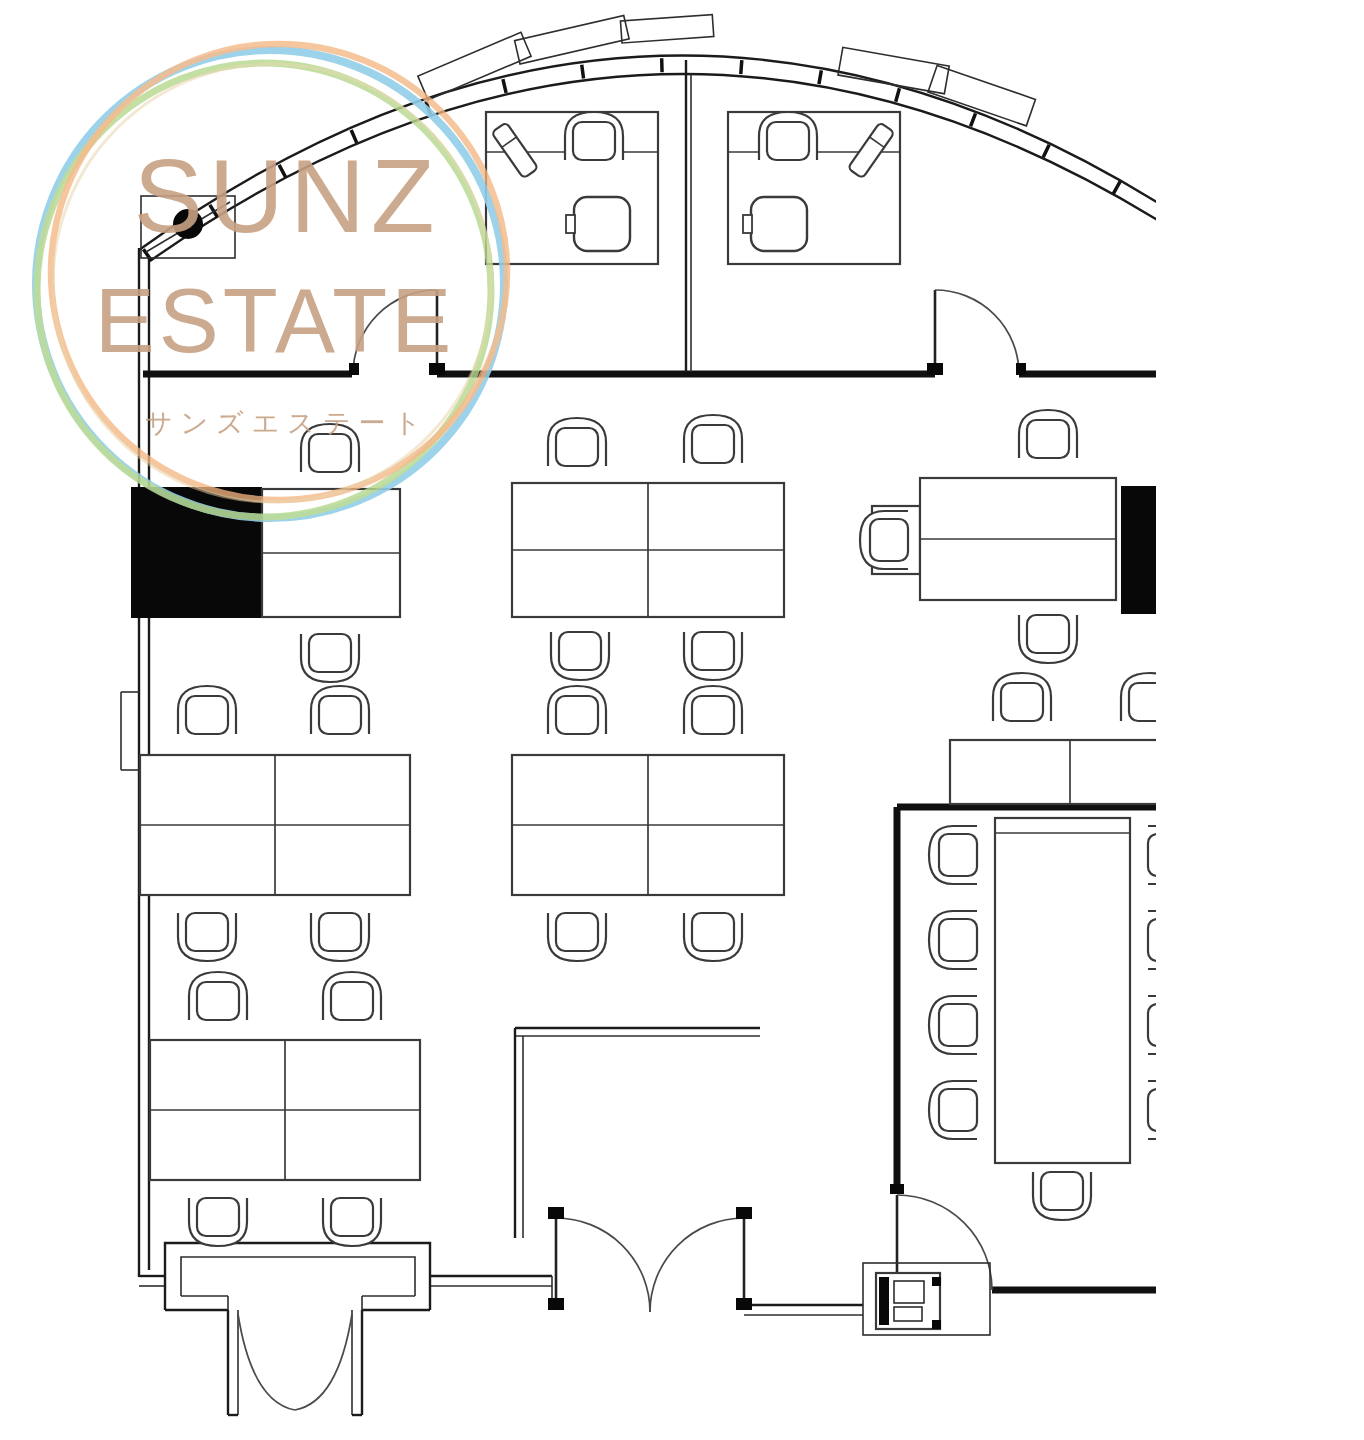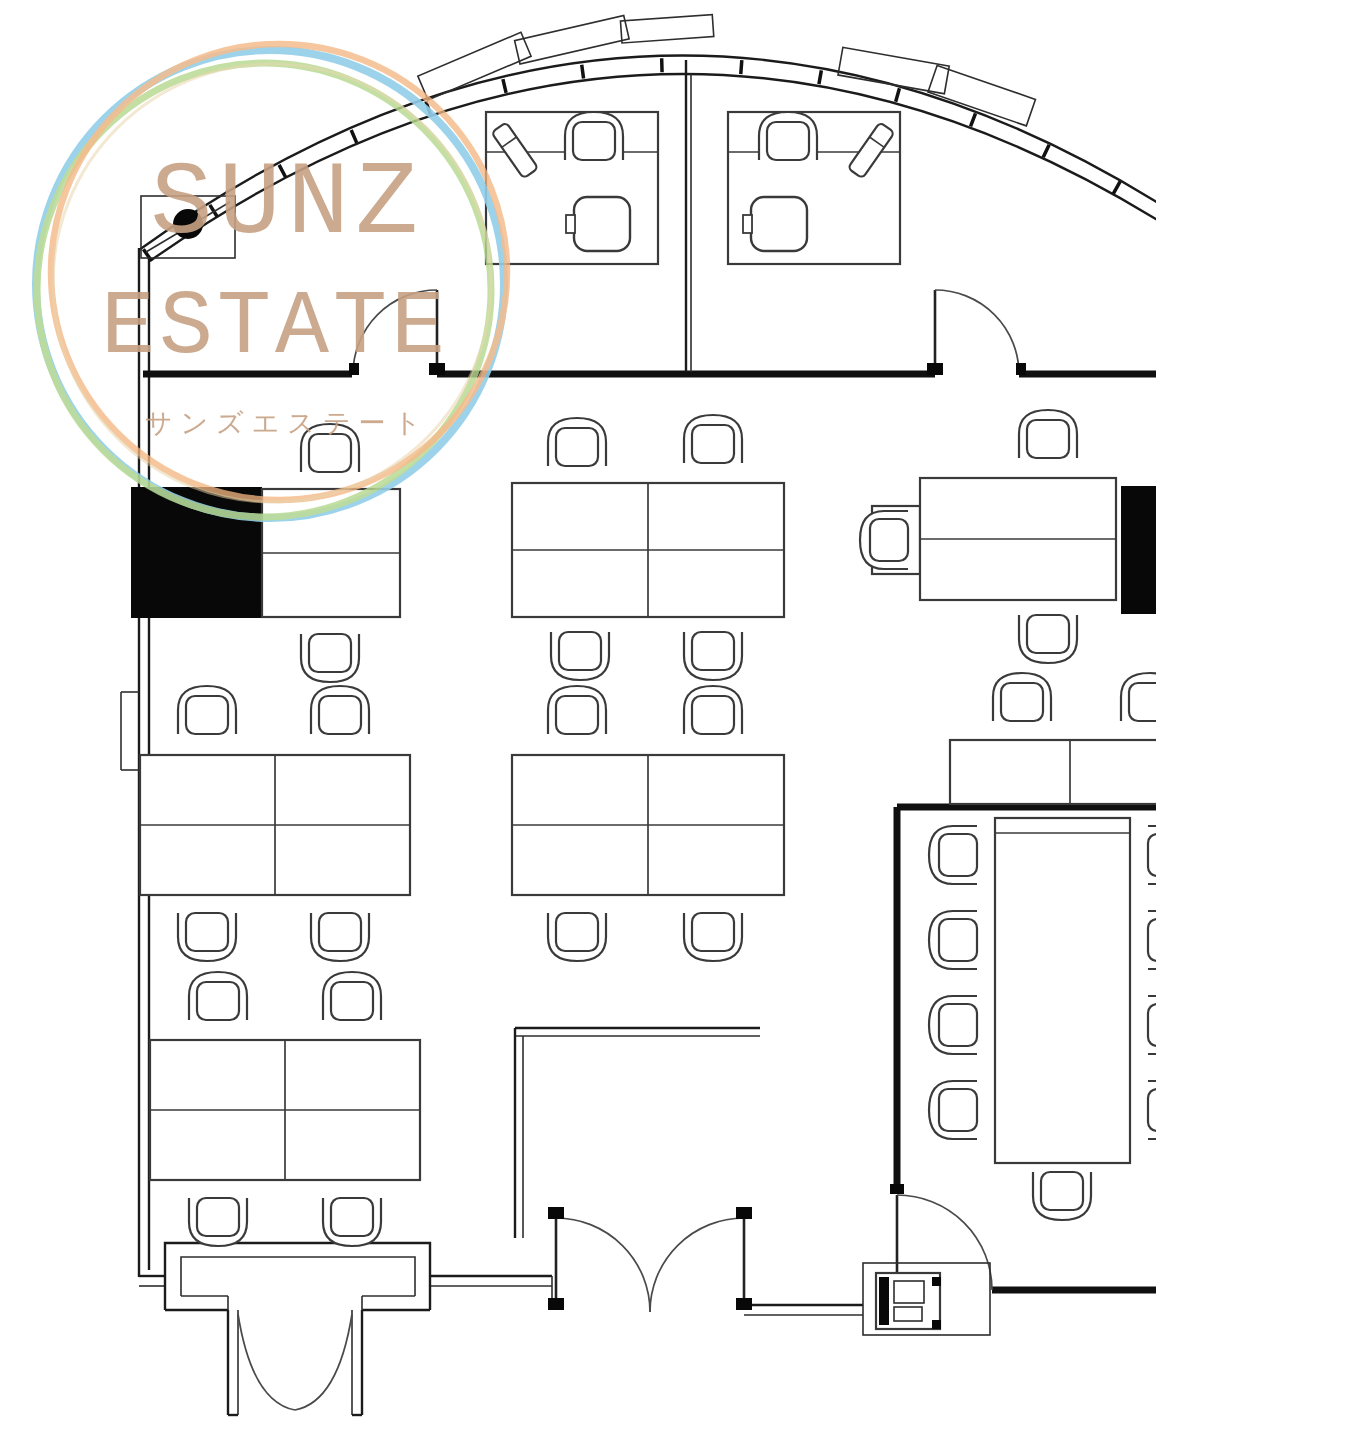--- a/index.html
+++ b/index.html
@@ -1,17 +1,17 @@
 <!DOCTYPE html>
 <html><head>
 <meta charset="utf-8">
 <style>
   html,body{margin:0;padding:0;background:#ffffff;}
   .stage{position:relative;width:1156px;height:1440px;background:#ffffff;overflow:hidden;
-         font-family:Liberation Mono, monospace;}
+         font-family:Liberation Sans, sans-serif;}
   svg{position:absolute;left:0;top:0;}
   .wall{stroke:#1b1b1b;stroke-width:2.4;fill:none;}
   .wall-thick{stroke:#101010;stroke-width:7;fill:none;}
   .thin{stroke:#2e2e2e;stroke-width:1.6;fill:none;}
   .furn{stroke:#3a3a3a;stroke-width:2.2;fill:#ffffff;}
   .furnline{stroke:#3a3a3a;stroke-width:1.7;fill:none;}
   .doorarc{stroke:#4a4a4a;stroke-width:1.7;fill:none;}
   .leaf{stroke:#222;stroke-width:2.6;fill:none;}
   .blackfill{fill:#080808;stroke:none;}
   .ring{fill:none;}

